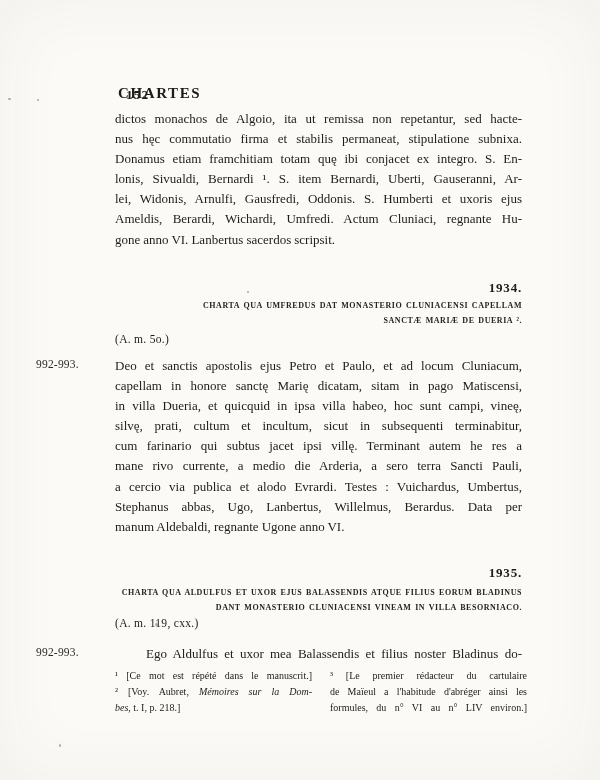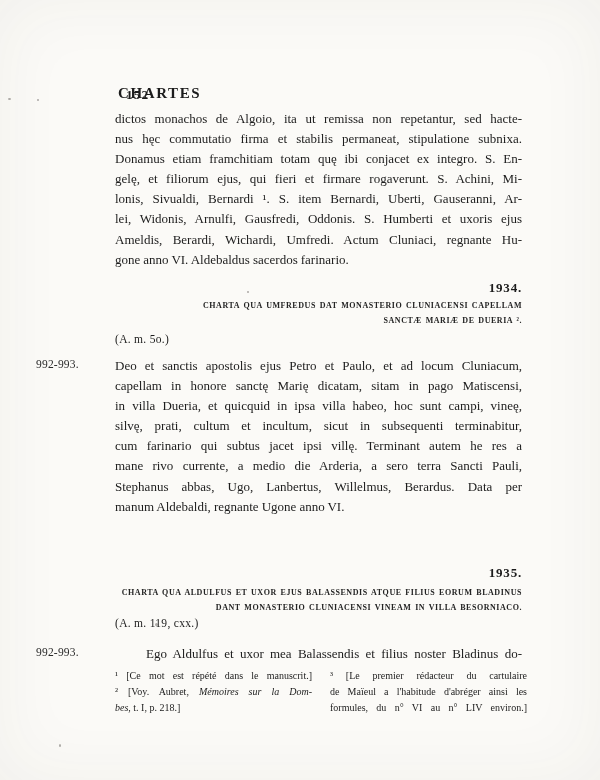--- a/index.html
+++ b/index.html
@@ -57,40 +57,40 @@
 
 <div class="sheet">
 
   <span class="pagenum">152</span>
   <div class="running-head">CHARTES</div>
 
   <div class="para" style="top:109px">
     <div class="line">dictos monachos de Algoio, ita ut remissa non repetantur, sed hacte-</div>
     <div class="line">nus hęc commutatio firma et stabilis permaneat, stipulatione subnixa.</div>
     <div class="line">Donamus etiam framchitiam totam quę ibi conjacet ex integro. S. En-</div>
-    <div class="line">gelę, et filiorum ejus, qui fieri et firmare rogaverunt. S. Achini, Mi-</div>
     <div class="line">lonis, Sivualdi, Bernardi ¹. S. item Bernardi, Uberti, Gauseranni, Ar-</div>
     <div class="line">lei, Widonis, Arnulfi, Gausfredi, Oddonis. S. Humberti et uxoris ejus</div>
     <div class="line">Ameldis, Berardi, Wichardi, Umfredi. Actum Cluniaci, regnante Hu-</div>
-    <div class="line endline">gone anno VI. Aldebaldus sacerdos farinario.</div>
+    <div class="line endline">gone anno VI. Lanbertus sacerdos scripsit.</div>
   </div>
 
   <div class="secnum" style="top:280px">1934.</div>
   <div class="sectitle" style="top:301px">CHARTA QUA UMFREDUS DAT MONASTERIO CLUNIACENSI CAPELLAM</div>
   <div class="sectitle" style="top:316px">SANCTÆ MARIÆ DE DUERIA ².</div>
   <div class="source" style="top:333px">(A. m. 5o.)</div>
 
   <div class="marginnote" style="top:358px">992-993.</div>
   <div class="para" style="top:356px">
     <div class="line">Deo et sanctis apostolis ejus Petro et Paulo, et ad locum Cluniacum,</div>
     <div class="line">capellam in honore sanctę Marię dicatam, sitam in pago Matiscensi,</div>
     <div class="line">in villa Dueria, et quicquid in ipsa villa habeo, hoc sunt campi, vineę,</div>
     <div class="line">silvę, prati, cultum et incultum, sicut in subsequenti terminabitur,</div>
     <div class="line">cum farinario qui subtus jacet ipsi villę. Terminant autem he res a</div>
     <div class="line">mane rivo currente, a medio die Arderia, a sero terra Sancti Pauli,</div>
+    <div class="line">a cercio via publica et alodo Evrardi. Testes : Vuichardus, Umbertus,</div>
     <div class="line">Stephanus abbas, Ugo, Lanbertus, Willelmus, Berardus. Data per</div>
     <div class="line endline">manum Aldebaldi, regnante Ugone anno VI.</div>
   </div>
 
   <div class="secnum" style="top:565px">1935.</div>
   <div class="sectitle" style="top:588px">CHARTA QUA ALDULFUS ET UXOR EJUS BALASSENDIS ATQUE FILIUS EORUM BLADINUS</div>
   <div class="sectitle" style="top:603px">DANT MONASTERIO CLUNIACENSI VINEAM IN VILLA BESORNIACO.</div>
   <div class="source" style="top:617px">(A. m. 119, cxx.)</div>
 
   <div class="marginnote" style="top:646px">992-993.</div>

